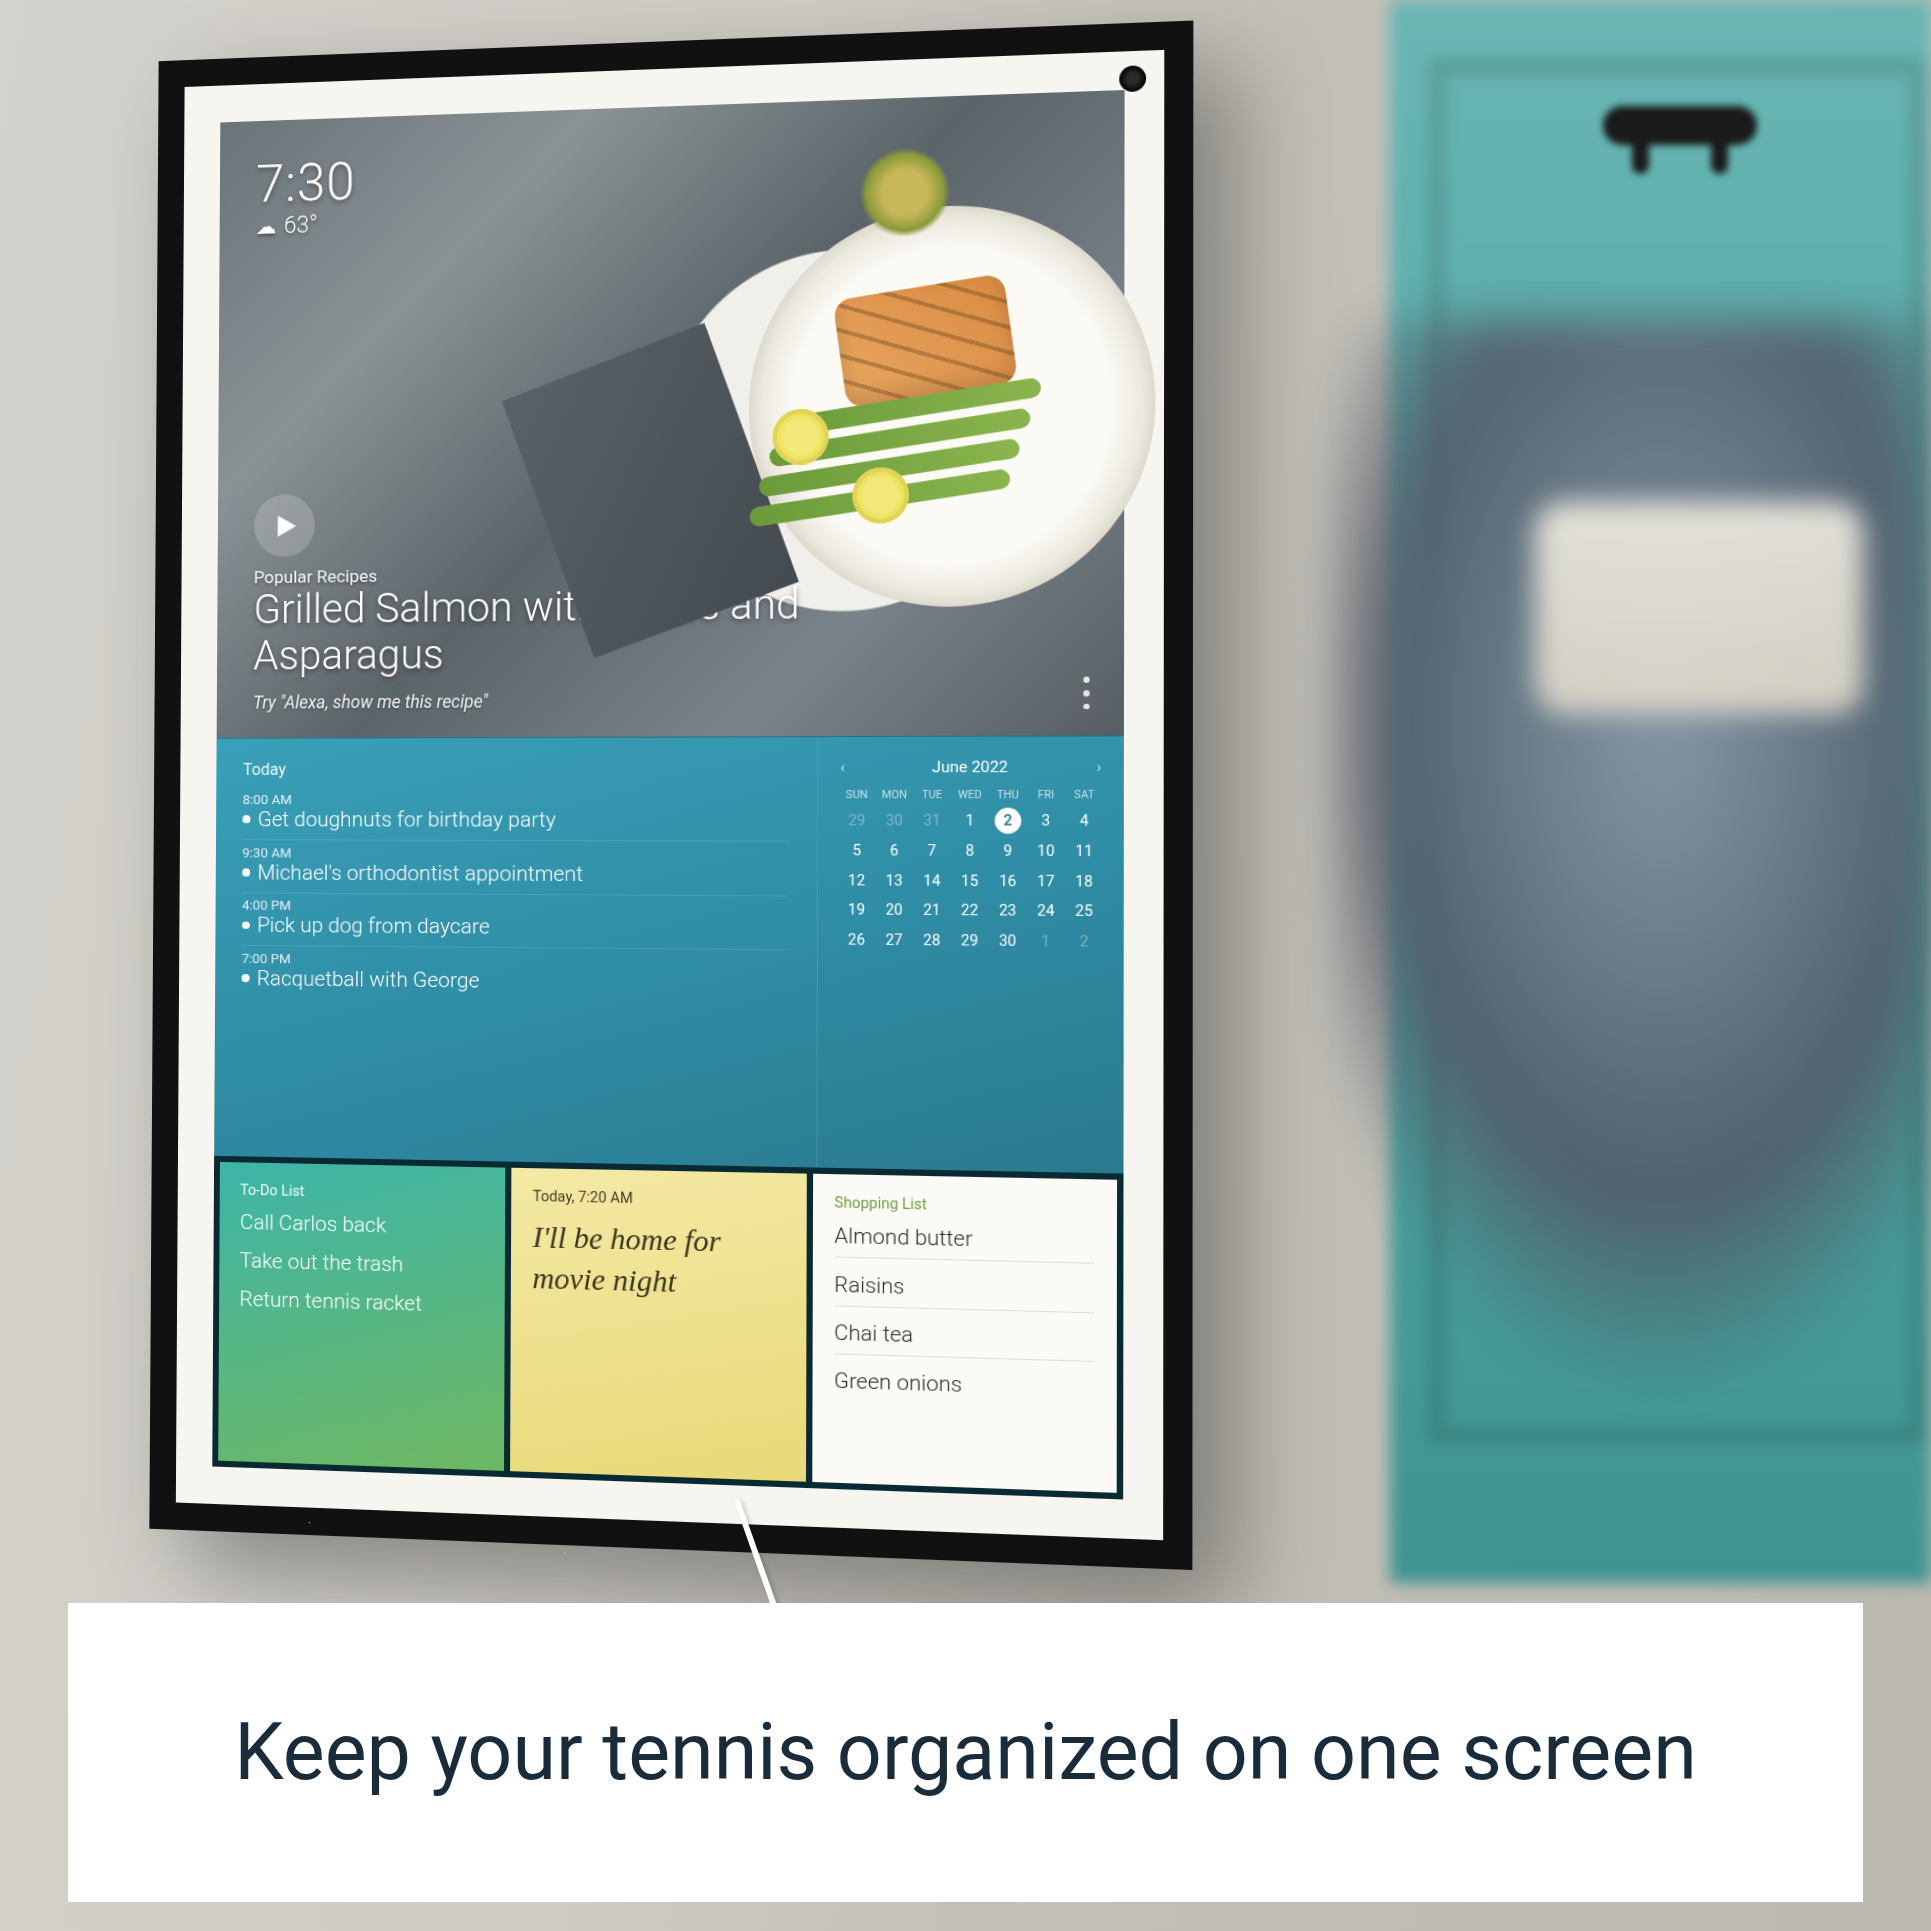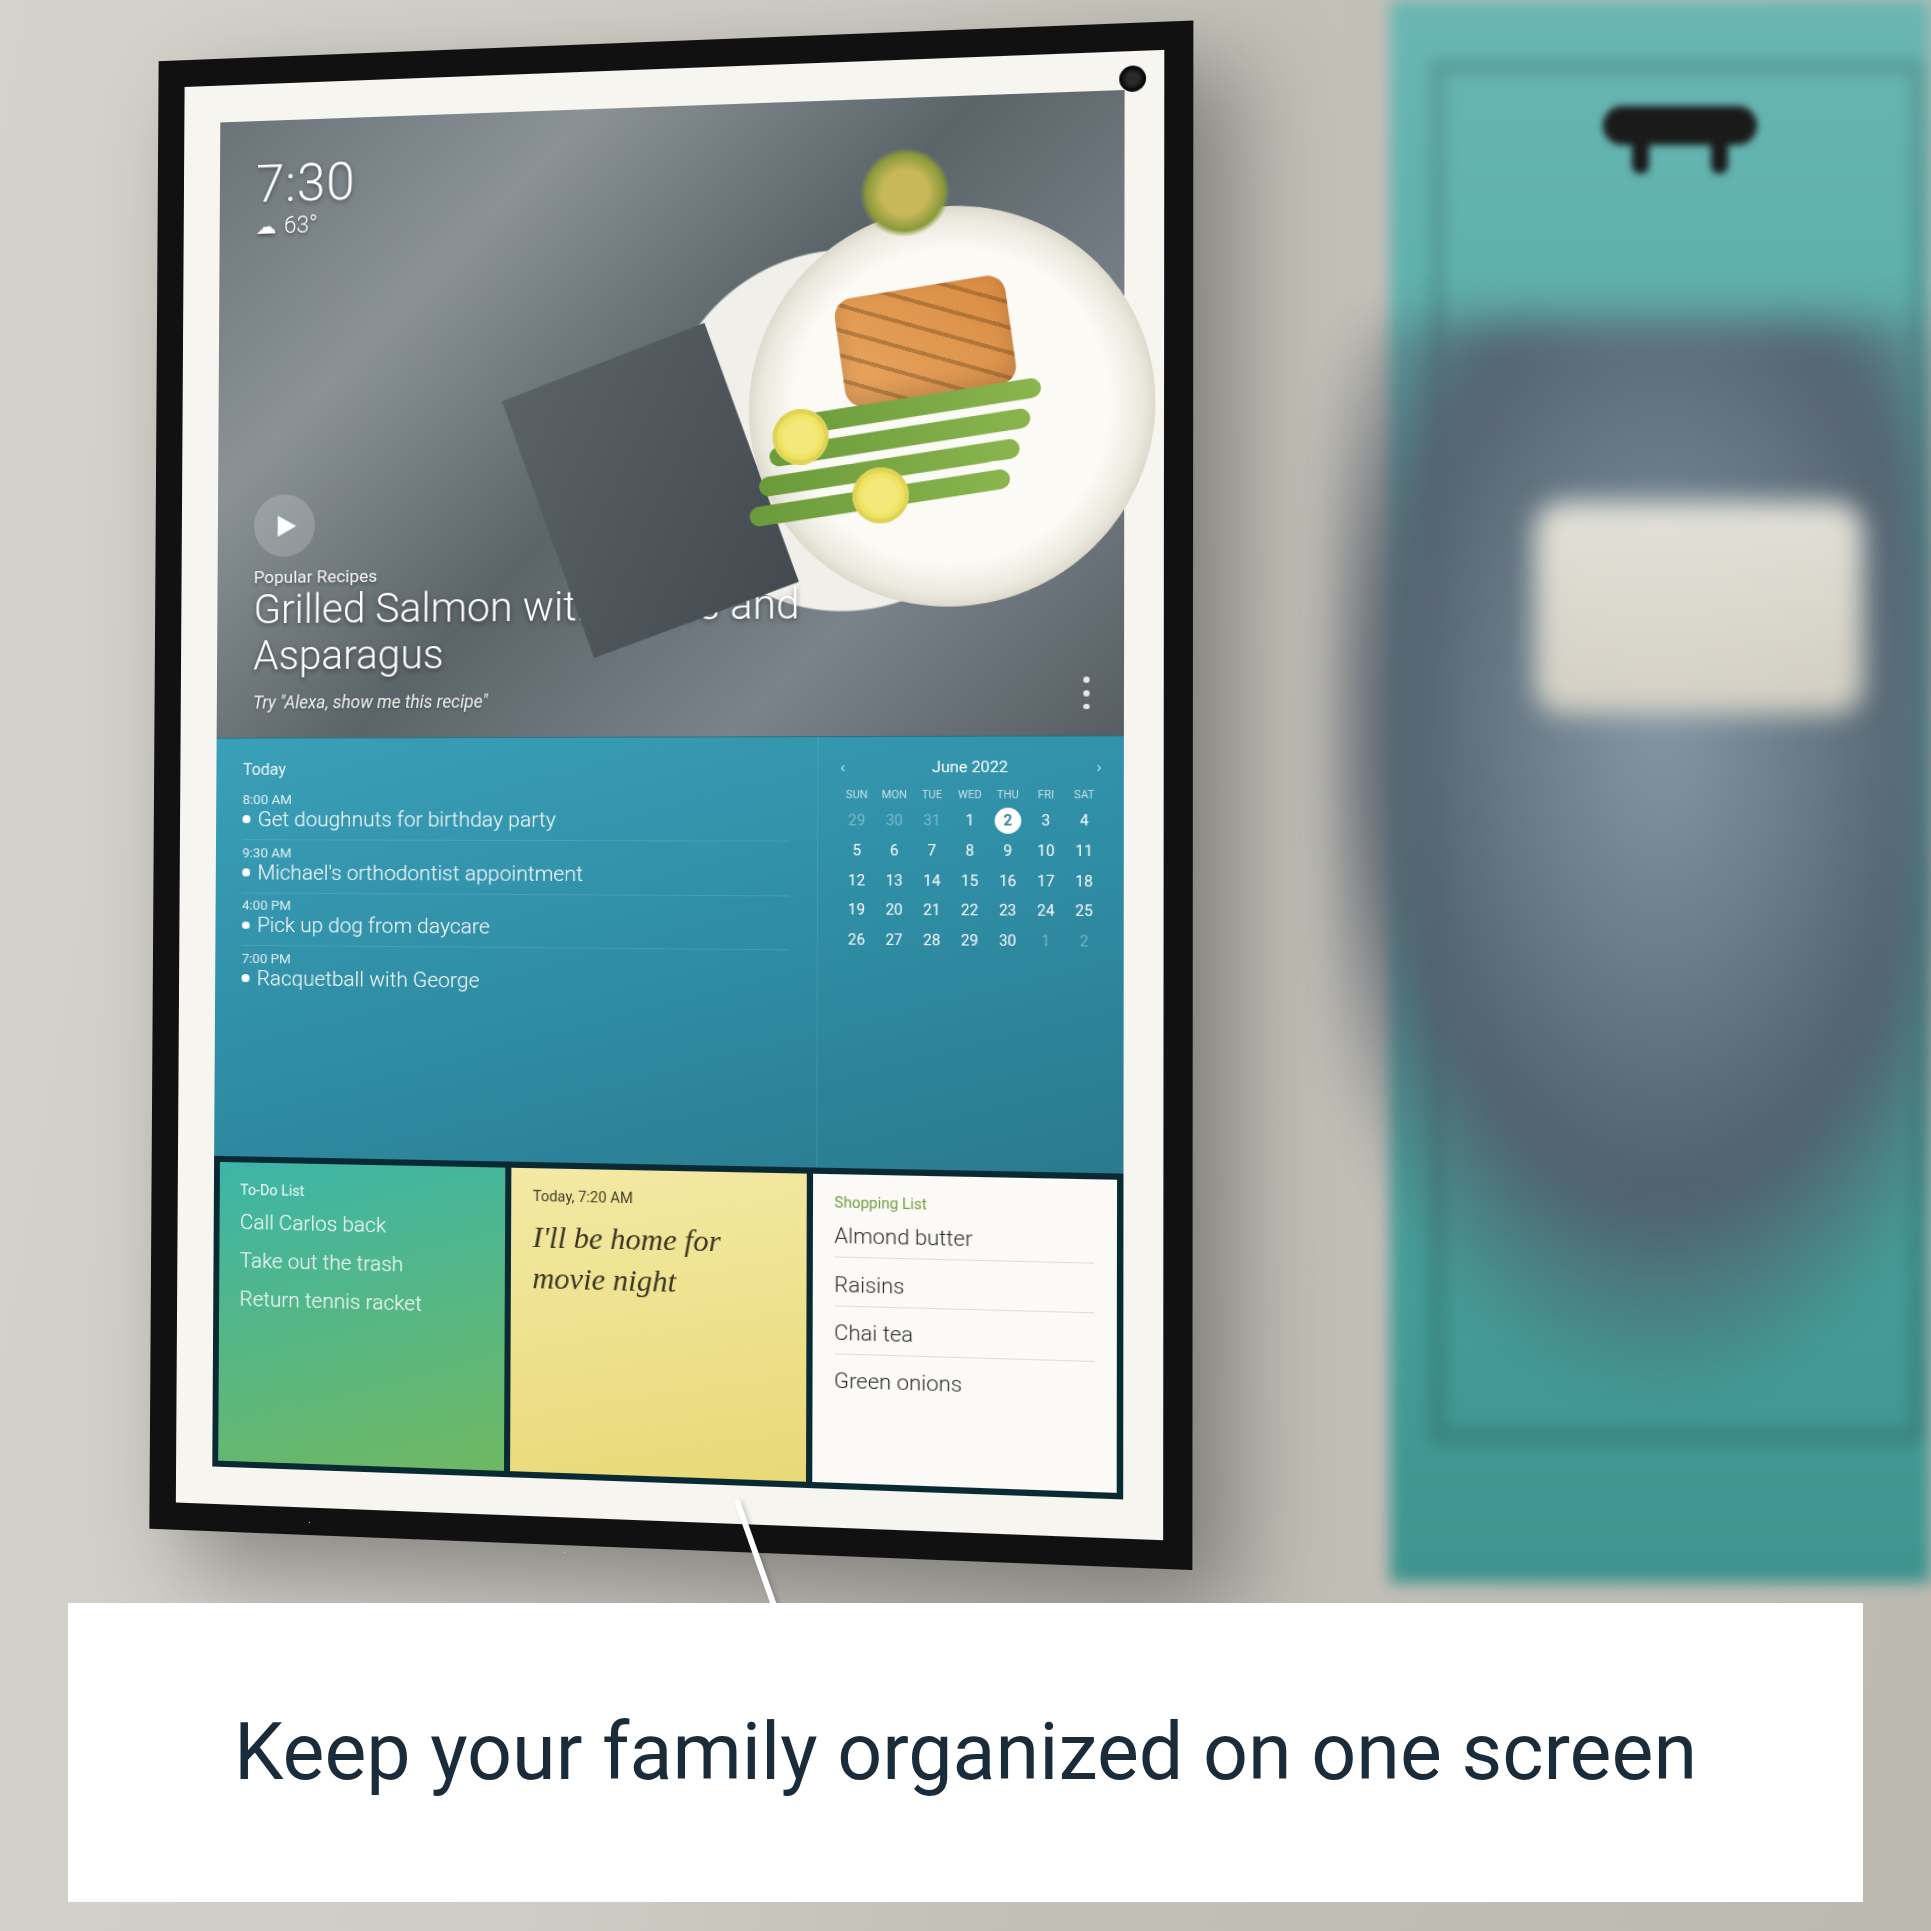--- a/index.html
+++ b/index.html
@@ -400,15 +400,15 @@
           </div>
       </div>
     </div>
 
   </div>
 </div>
 
 <div class="cord"></div>
 
 <div class="caption">
-  <div class="caption-text">Keep your family organized on one screen</div>
+  <div class="caption-text">Keep your tennis organized on one screen</div>
 </div>
 
 
 </body></html>

